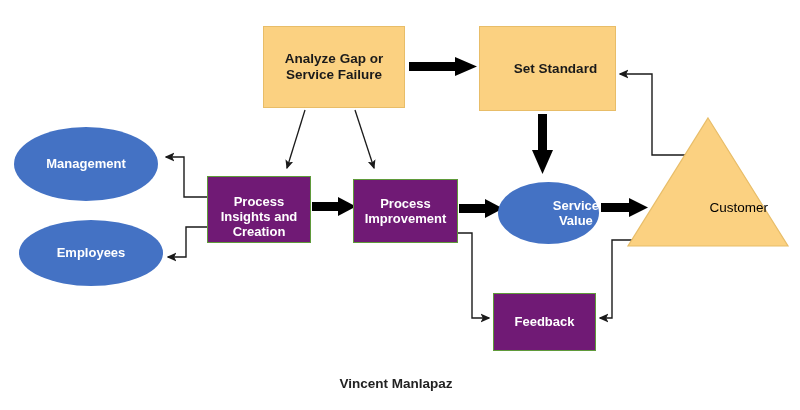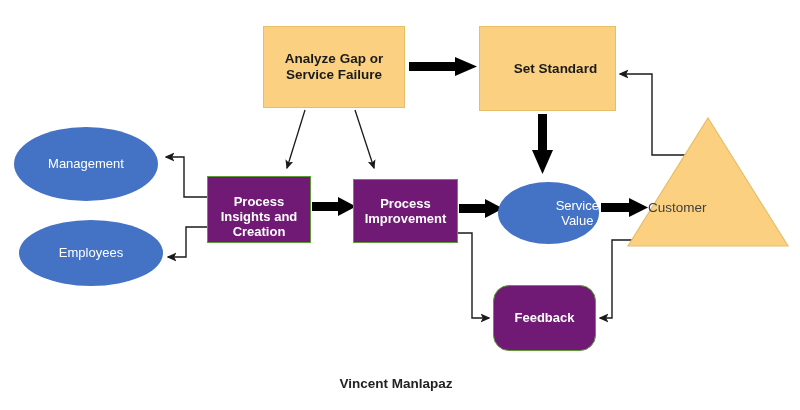--- a/index.html
+++ b/index.html
@@ -43,35 +43,35 @@
     border: 1px solid #5f9a3a;
     color: #ffffff;
     font-size: 13px;
     font-weight: 600;
   }
   .ellipse-blue {
     background: #4472c4;
     border-radius: 50%;
     color: #ffffff;
     font-size: 13px;
-    font-weight: 400;
+    font-weight: 700;
   }
   .clip-node {
     overflow: hidden;
   }
   .node-label {
     display: block;
     white-space: pre-line;
   }
   #tri-label {
     position: absolute;
-    color: #404040;
+    color: #000000;
     font-size: 13.5px;
     font-weight: 500;
-    text-align: left;
+    text-align: right;
   }
   #caption {
     position: absolute;
     left: 0;
     right: 8px;
     text-align: center;
     color: #222222;
     font-size: 13.5px;
     font-weight: 600;
   }
@@ -174,19 +174,19 @@
 Improvement</span>
   </div>
 
   <div class="node ellipse-blue" style="left:498px; top:182px; width:101px; height:62px;justify-content:flex-end;">
     <span class="node-label">Service
 Value</span>
   </div>
 
   <div id="tri-label" style="left:648px; top:200px; width:120px;">Customer</div>
 
-  <div class="node box-green" style="left:493px; top:285px; width:103px; height:66px;border-radius:16px;">
+  <div class="node box-green" style="left:493px; top:293px; width:103px; height:58px;">
     <span class="node-label">Feedback</span>
   </div>
 
   <div id="caption" style="top:376px;">Vincent Manlapaz</div>
 
 </div>
 
 </body></html>

